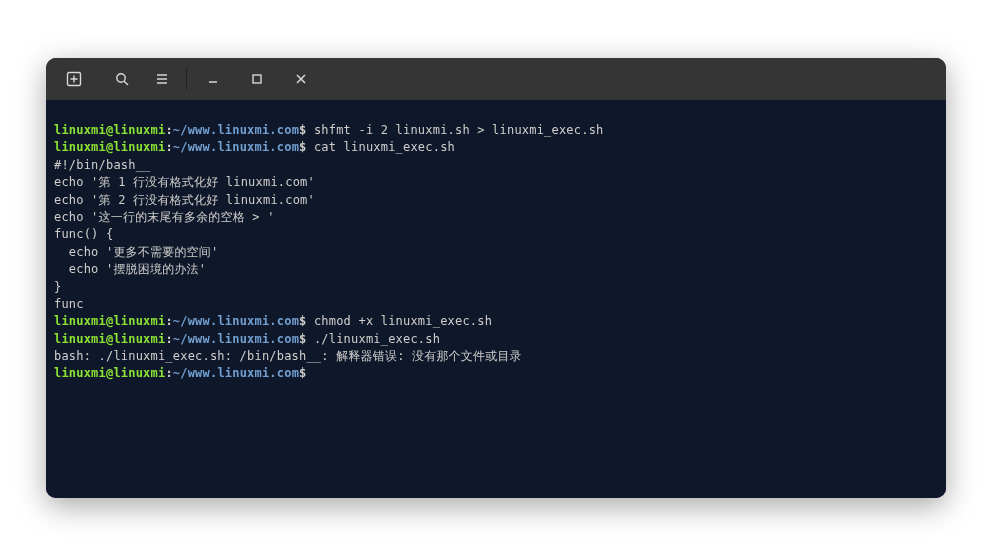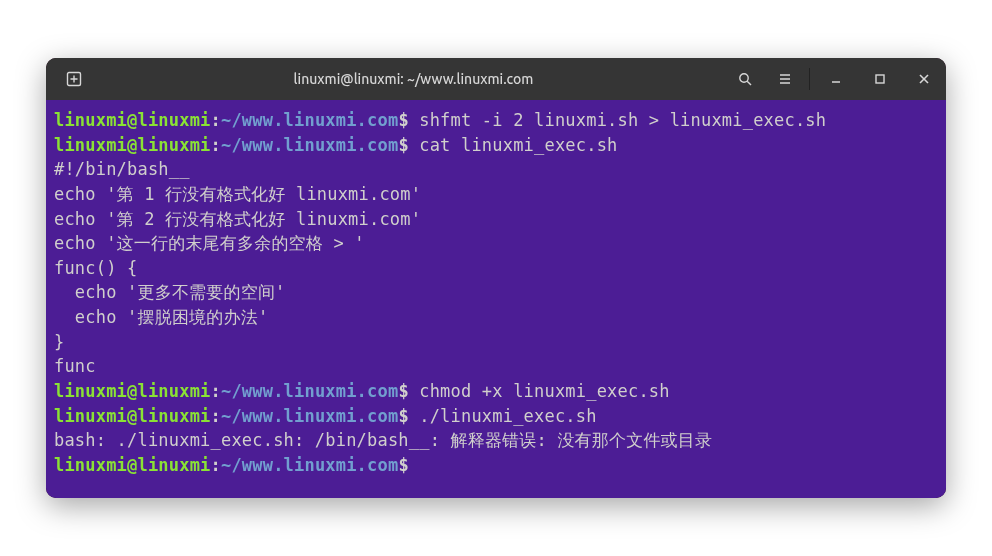--- a/index.html
+++ b/index.html
@@ -58,24 +58,24 @@
   }
   .tb-icon-btn {
     width: 40px; height:30px; display:flex;align-items:center;justify-content:center;
     border-radius:6px;
   }
   .sep {
     width:1px; height:22px; background:#222; margin:0 4px;
   }
   .terminal-body {
     flex: 1;
-    padding: 8px 8px 8px 8px;
-    background: #4c1d95;
+    padding: 22px 8px 8px 8px;
+    background: #0f172a;
     color: #d0cfcc;
-    font-size: 17px;
+    font-size: 12px;
     line-height: 1.45;
     white-space: pre;
     overflow: hidden;
     letter-spacing: 0.2px;
   }
   .prompt-user { color: #8ae234; font-weight: bold; }
   .prompt-host { color: #8ae234; font-weight: bold; }
   .prompt-colon { color: #d0cfcc; font-weight: bold; }
   .prompt-path { color: #729fcf; font-weight: bold; }
   .prompt-dollar { color: #d0cfcc; font-weight: bold; }
@@ -92,21 +92,20 @@
   <div class="titlebar">
     <div class="left">
       <div class="tb-icon-btn">
         <svg width="16" height="16" viewBox="0 0 16 16">
           <rect x="1.5" y="1.5" width="13" height="13" rx="1.5" ry="1.5" fill="none" stroke="#d7d7d7" stroke-width="1.4"></rect>
           <line x1="8" y1="4.5" x2="8" y2="11.5" stroke="#d7d7d7" stroke-width="1.4"></line>
           <line x1="4.5" y1="8" x2="11.5" y2="8" stroke="#d7d7d7" stroke-width="1.4"></line>
         </svg>
       </div>
     </div>
-    <div class="center">linuxmi@linuxmi: ~/www.linuxmi.com</div>
     <div class="right">
       <div class="tb-icon-btn">
         <svg width="16" height="16" viewBox="0 0 16 16">
           <circle cx="7" cy="7" r="4.2" fill="none" stroke="#d7d7d7" stroke-width="1.4"></circle>
           <line x1="10.2" y1="10.2" x2="14" y2="14" stroke="#d7d7d7" stroke-width="1.4"></line>
         </svg>
       </div>
       <div class="tb-icon-btn">
         <svg width="16" height="16" viewBox="0 0 16 16">
           <line x1="3" y1="4" x2="13" y2="4" stroke="#d7d7d7" stroke-width="1.6"></line>

